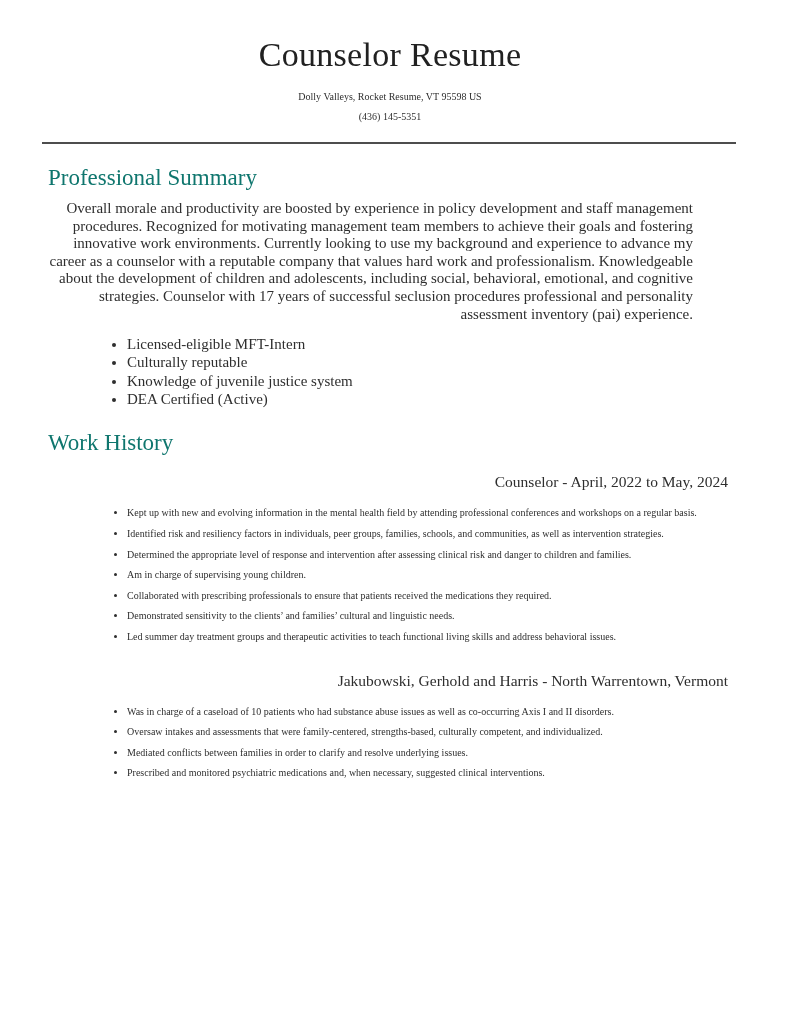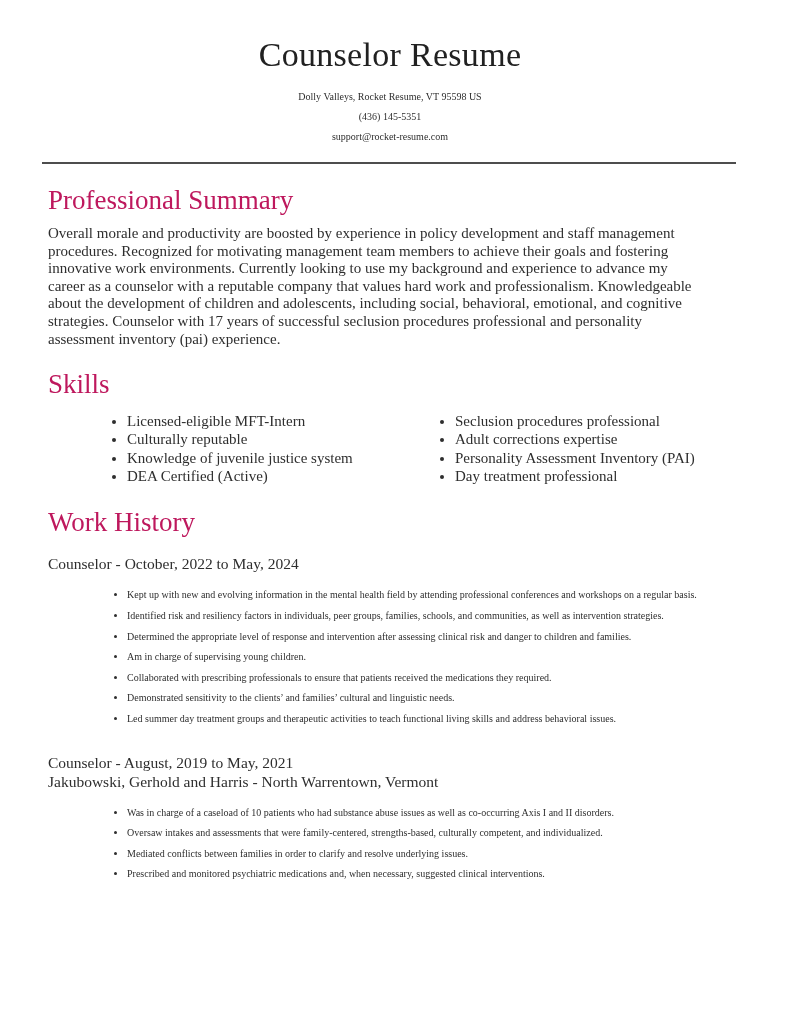--- a/index.html
+++ b/index.html
@@ -28,34 +28,34 @@
     color: #2e2e2e;
   }
   .divider {
     border: none;
     border-top: 2px solid #4d4d4d;
     margin: 15px 44px 0 42px;
   }
   
   .section { padding: 0 52px 0 48px; }
   .section-heading {
-    font-size: 27px;
+    font-size: 23px;
     font-weight: 400;
-    color: #be185d;
+    color: #0f766e;
     margin: 21px 0 9px 0;
   }
-  .indent { margin-left: 57px; }
+  .indent { margin-left: 57px; text-align: right; }
   .body-text {
     font-size: 15px;
     line-height: 17.6px;
     margin: 0;
     width: 645px;
   }
   
-  .skills-cols { display: flex; margin-left: 57px; margin-top: 13px; gap: 8px; }
+  .skills-cols { display: flex; margin-left: 57px; margin-top: 13px; }
   .skills-col {
     list-style: disc;
     margin: 0;
     padding-left: 22px;
     width: 298px;
     flex: 0 0 auto;
   }
   .skills-col.second { margin-left: 0; }
   .skills-col li {
     font-size: 15px;
@@ -84,66 +84,57 @@
 </style>
 </head>
 <body>
 
 <div class="page">
 
   <div class="doc-header">
     <h1 class="doc-title">Counselor Resume</h1>
     <div class="contact-line">Dolly Valleys, Rocket Resume, VT 95598 US</div>
     <div class="contact-line">(436) 145-5351</div>
-    <div class="contact-line">support@rocket-resume.com</div>
   </div>
 
   <hr class="divider">
 
   <div class="section">
     <h2 class="section-heading">Professional Summary</h2>
     <p class="body-text indent">Overall morale and productivity are boosted by experience in policy development and staff management procedures. Recognized for motivating management team members to achieve their goals and fostering innovative work environments. Currently looking to use my background and experience to advance my career as a counselor with a reputable company that values hard work and professionalism. Knowledgeable about the development of children and adolescents, including social, behavioral, emotional, and cognitive strategies. Counselor with 17 years of successful seclusion procedures professional and personality assessment inventory (pai) experience.</p>
   </div>
 
   <div class="section">
-    <h2 class="section-heading">Skills</h2>
     <div class="skills-cols">
       <ul class="skills-col">
         <li>Licensed-eligible MFT-Intern</li>
         <li>Culturally reputable</li>
         <li>Knowledge of juvenile justice system</li>
         <li>DEA Certified (Active)</li>
-      </ul>
-      <ul class="skills-col second">
-        <li>Seclusion procedures professional</li>
-        <li>Adult corrections expertise</li>
-        <li>Personality Assessment Inventory (PAI)</li>
-        <li>Day treatment professional</li>
       </ul>
     </div>
   </div>
 
   <div class="section">
     <h2 class="section-heading">Work History</h2>
 
     <div class="job">
-      <p class="job-title indent">Counselor - October, 2022 to May, 2024</p>
+      <p class="job-title indent">Counselor - April, 2022 to May, 2024</p>
       <ul class="bullets">
         <li>Kept up with new and evolving information in the mental health field by attending professional conferences and workshops on a regular basis.</li>
         <li>Identified risk and resiliency factors in individuals, peer groups, families, schools, and communities, as well as intervention strategies.</li>
         <li>Determined the appropriate level of response and intervention after assessing clinical risk and danger to children and families.</li>
         <li>Am in charge of supervising young children.</li>
         <li>Collaborated with prescribing professionals to ensure that patients received the medications they required.</li>
         <li>Demonstrated sensitivity to the clients’ and families’ cultural and linguistic needs.</li>
         <li>Led summer day treatment groups and therapeutic activities to teach functional living skills and address behavioral issues.</li>
       </ul>
     </div>
 
     <div class="job second">
-      <p class="job-title indent">Counselor - August, 2019 to May, 2021</p>
       <p class="job-company indent">Jakubowski, Gerhold and Harris - North Warrentown, Vermont</p>
       <ul class="bullets">
         <li>Was in charge of a caseload of 10 patients who had substance abuse issues as well as co-occurring Axis I and II disorders.</li>
         <li>Oversaw intakes and assessments that were family-centered, strengths-based, culturally competent, and individualized.</li>
         <li>Mediated conflicts between families in order to clarify and resolve underlying issues.</li>
         <li>Prescribed and monitored psychiatric medications and, when necessary, suggested clinical interventions.</li>
       </ul>
     </div>
   </div>
 

